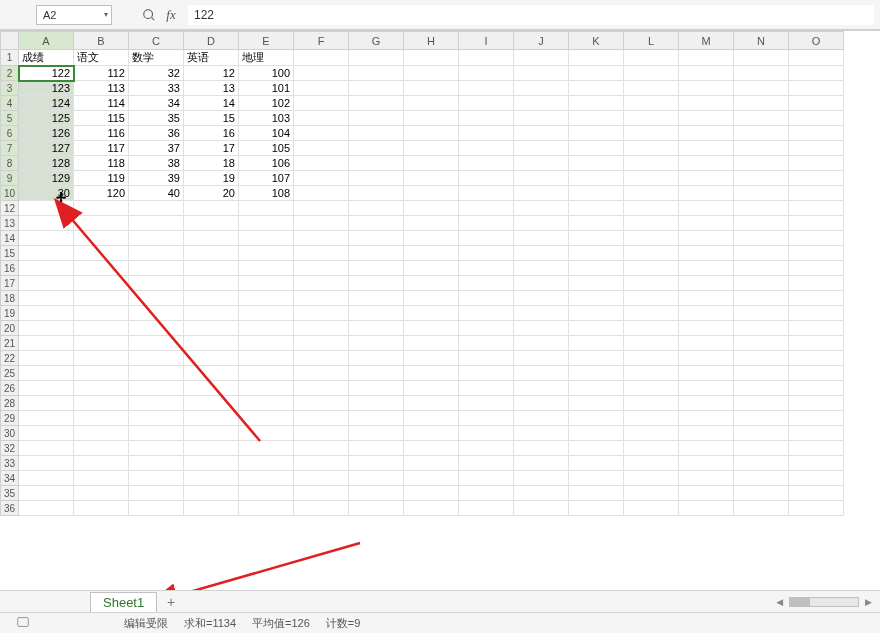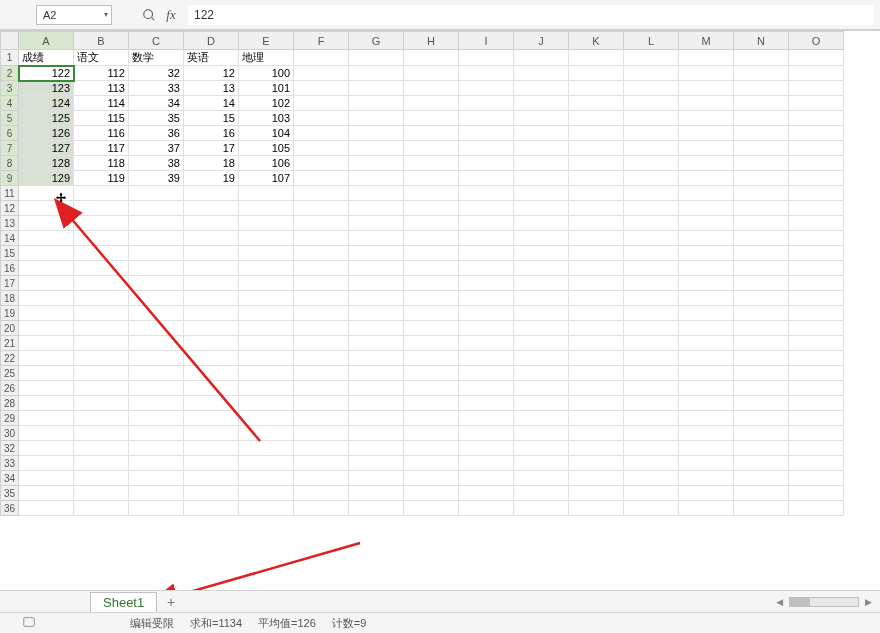--- a/index.html
+++ b/index.html
@@ -39,21 +39,21 @@
   
   
   .tabs-bar { height: 22px; background: #f5f5f5; border-top: 1px solid #d0d0d0; display: flex; align-items: center; padding-left: 90px; position: relative; }
   .sheet-tab { height: 20px; padding: 0 12px; background: #fff; border: 1px solid #c0c0c0; border-bottom: none; display: flex; align-items: center; color: #2a7a2a; font-size: 13px; }
   .add-sheet { width: 20px; height: 20px; display: flex; align-items: center; justify-content: center; color: #777; font-size: 14px; margin-left: 4px; cursor: pointer; }
   .tabs-right { position: absolute; right: 8px; display: flex; align-items: center; gap: 6px; }
   .hscroll { width: 70px; height: 10px; background: #e8e8e8; border: 1px solid #c0c0c0; position: relative; }
   .hscroll .thumb { position: absolute; left: 0; width: 20px; height: 8px; background: #c0c0c0; }
   
   
-  .status-bar { height: 21px; background: #f5f5f5; border-top: 1px solid #d0d0d0; display: flex; align-items: center; font-size: 11px; color: #555; padding: 0 22px; gap: 16px; }
+  .status-bar { height: 21px; background: #f5f5f5; border-top: 1px solid #d0d0d0; display: flex; align-items: center; font-size: 11px; color: #555; padding: 0 16px; gap: 16px; }
   .status-left-icon { width: 16px; height: 16px; }
   .status-spacer { width: 60px; }
   .status-item { white-space: nowrap; }
 </style>
 </head>
 <body>
 
 <div class="top-bar">
   <div class="spacer-left"></div>
   <div class="name-box">
@@ -253,26 +253,26 @@
           <td class="cell"></td>
           <td class="cell"></td>
           <td class="cell"></td>
           <td class="cell"></td>
           <td class="cell"></td>
           <td class="cell"></td>
           <td class="cell"></td>
           <td class="cell"></td>
         </tr>
         <tr>
-          <td class="rh">11</td>
-          <td class="cell"></td>
-          <td class="cell"></td>
-          <td class="cell"></td>
-          <td class="cell"></td>
-          <td class="cell"></td>
+          <td class="rh rh-sel">10</td>
+          <td class="cell sel">30</td>
+          <td class="cell">120</td>
+          <td class="cell">40</td>
+          <td class="cell">20</td>
+          <td class="cell">108</td>
           <td class="cell"></td>
           <td class="cell"></td>
           <td class="cell"></td>
           <td class="cell"></td>
           <td class="cell"></td>
           <td class="cell"></td>
           <td class="cell"></td>
           <td class="cell"></td>
           <td class="cell"></td>
           <td class="cell"></td>

